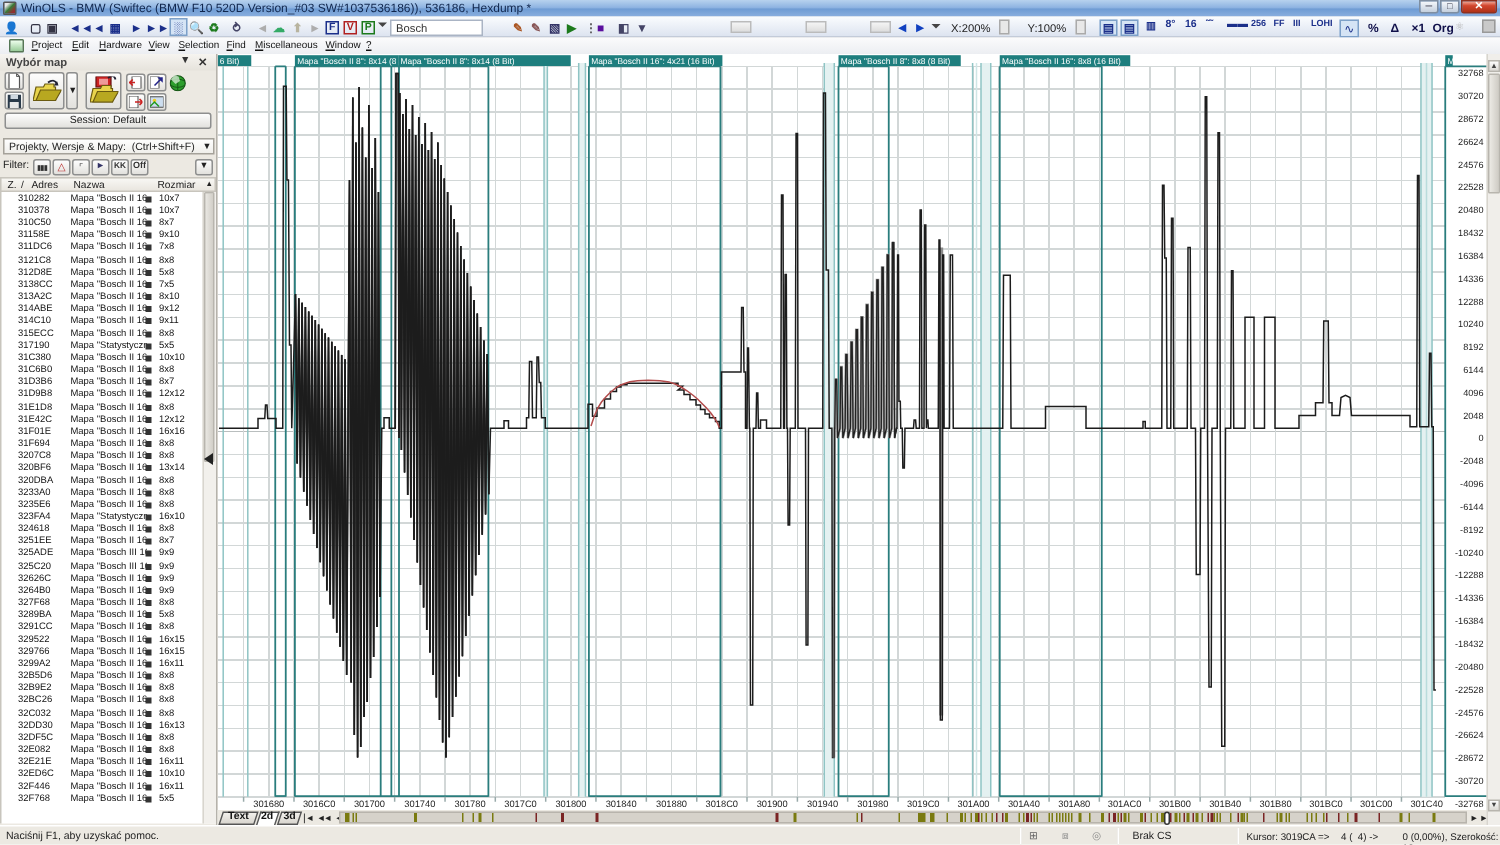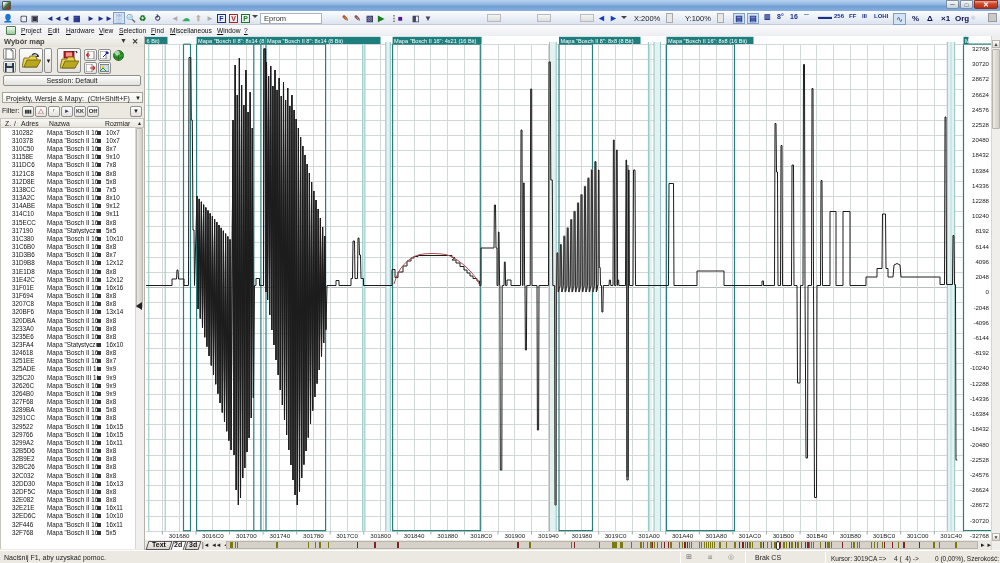--- a/index.html
+++ b/index.html
@@ -16,20 +16,21 @@
 .ln{position:absolute;left:47px;top:0;width:51px;overflow:hidden}
 .ls{position:absolute;left:106px;top:0}
 .sq{position:absolute;left:97px;top:2px;width:4px;height:4px;background:#333}
 .btn3{position:absolute;border:1px solid #8e8f8f;border-radius:2px;background:linear-gradient(180deg,#fdfdfd,#e2e1dd)}
 .tbi{position:absolute;top:1.5px;height:11px;line-height:11px;color:#1b2f8a;font-weight:bold}
 .tbtn{position:absolute;top:2px;font-size:7px;color:#1b2f8a;font-weight:bold}
 .fbtn{position:absolute;border:1px solid #8e8f8f;border-radius:2px;background:linear-gradient(180deg,#fdfdfd,#e2e1dd);display:flex;align-items:center;justify-content:center;overflow:hidden}
 </style></head><body>
 <div id="title">
     <span class="abs" style="left:2px;top:1px;width:9px;height:9px;background:linear-gradient(135deg,#e8e8e8 20%,#3a7a3a 50%,#903030 80%);border:1px solid #555;border-radius:1px"></span>
+    <span class="tt">WinOLS - BMW (Swiftec (BMW F10 520D Version_#03 SW#1037536186)), 536186, Hexdump *</span>
     <span class="abs" style="left:946px;top:0;width:13px;height:9px;background:linear-gradient(#f5f8fb,#c3cfdd);border:1px solid #7e8ea1;border-radius:0 0 2px 2px;color:#334;font-size:8px;line-height:6px;text-align:center">–</span>
     <span class="abs" style="left:960px;top:0;width:13px;height:9px;background:linear-gradient(#f5f8fb,#c3cfdd);border:1px solid #7e8ea1;border-radius:0 0 2px 2px;color:#334;font-size:6px;line-height:8px;text-align:center">□</span>
     <span class="abs" style="left:974px;top:0;width:24px;height:9px;background:linear-gradient(#f0a898,#d2462e 40%,#b03218);border:1px solid #8e3020;border-radius:0 0 2px 2px;color:#fff;font-size:7px;line-height:8px;text-align:center;font-weight:bold">✕</span>
   </div>
 <div id="toolbar">
     <span class="tbi" style="left:3px;color:#222;font-size:8px">👤</span>
     <span class="tbi" style="left:20px;color:#334;font-size:8px">▢</span>
     <span class="tbi" style="left:31px;color:#334;font-size:8px">▣</span>
     <span class="tbi" style="left:46px;color:#1b2f8a;font-size:8px">◄◄</span>
     <span class="tbi" style="left:62px;color:#1b2f8a;font-size:8px">◄</span>
@@ -54,21 +55,21 @@
     <span class="tbi" style="left:912px;color:#10104a;font-size:8px">%</span>
     <span class="tbi" style="left:927px;color:#10104a;font-size:8px">Δ</span>
     <span class="tbi" style="left:941px;color:#10104a;font-size:8px">×1</span>
     <span class="tbi" style="left:955px;color:#10104a;font-size:8px">Org</span>
     <span class="abs" style="left:113px;top:1px;width:12px;height:12px;border:1px solid #7da0c8;background:#d5e4f5"></span>
     <span class="tbi" style="left:116px;font-size:8px;color:#1b2f8a">░</span>
     <span class="abs" style="left:217px;top:2.5px;width:9px;height:9px;border:1px solid #1b2f8a;font-size:7px;font-weight:bold;color:#1b2f8a;text-align:center;line-height:8px">F</span>
     <span class="abs" style="left:229px;top:2.5px;width:9px;height:9px;border:1px solid #b02020;font-size:7px;font-weight:bold;color:#b02020;text-align:center;line-height:8px">V</span>
     <span class="abs" style="left:241px;top:2.5px;width:9px;height:9px;border:1px solid #1c7a1c;font-size:7px;font-weight:bold;color:#1c7a1c;text-align:center;line-height:8px">P</span>
     <span class="abs" style="left:252px;top:4px;width:0;height:0;border-left:3px solid transparent;border-right:3px solid transparent;border-top:3px solid #444"></span>
-    <span class="abs" style="left:260px;top:1.5px;width:62px;height:11px;background:#fff;border:1px solid #aab4c4;font-size:7.5px;color:#333;padding-left:3px;line-height:10px">Eprom</span>
+    <span class="abs" style="left:260px;top:1.5px;width:62px;height:11px;background:#fff;border:1px solid #aab4c4;font-size:7.5px;color:#333;padding-left:3px;line-height:10px">Bosch</span>
     <span class="abs" style="left:487px;top:3px;width:14px;height:8px;background:linear-gradient(#f5f5f5,#ddd);border:1px solid #bbb"></span>
     <span class="abs" style="left:537px;top:3px;width:14px;height:8px;background:linear-gradient(#f5f5f5,#ddd);border:1px solid #bbb"></span>
     <span class="abs" style="left:580px;top:3px;width:14px;height:8px;background:linear-gradient(#f5f5f5,#ddd);border:1px solid #bbb"></span>
     <span class="tbi" style="left:597px;font-size:9px;color:#1040c0">◄</span>
     <span class="tbi" style="left:609px;font-size:9px;color:#1040c0">►</span>
     <span class="abs" style="left:621px;top:5px;width:0;height:0;border-left:3px solid transparent;border-right:3px solid transparent;border-top:3px solid #444"></span>
     <span class="abs" style="left:634px;top:2.5px;font-size:7.5px;color:#222">X:200%</span>
     <span class="abs" style="left:666px;top:2px;width:7px;height:10px;background:#e8e8e8;border:1px solid #aaa"></span>
     <span class="abs" style="left:685px;top:2.5px;font-size:7.5px;color:#222">Y:100%</span>
     <span class="abs" style="left:717px;top:2px;width:7px;height:10px;background:#e8e8e8;border:1px solid #aaa"></span>

